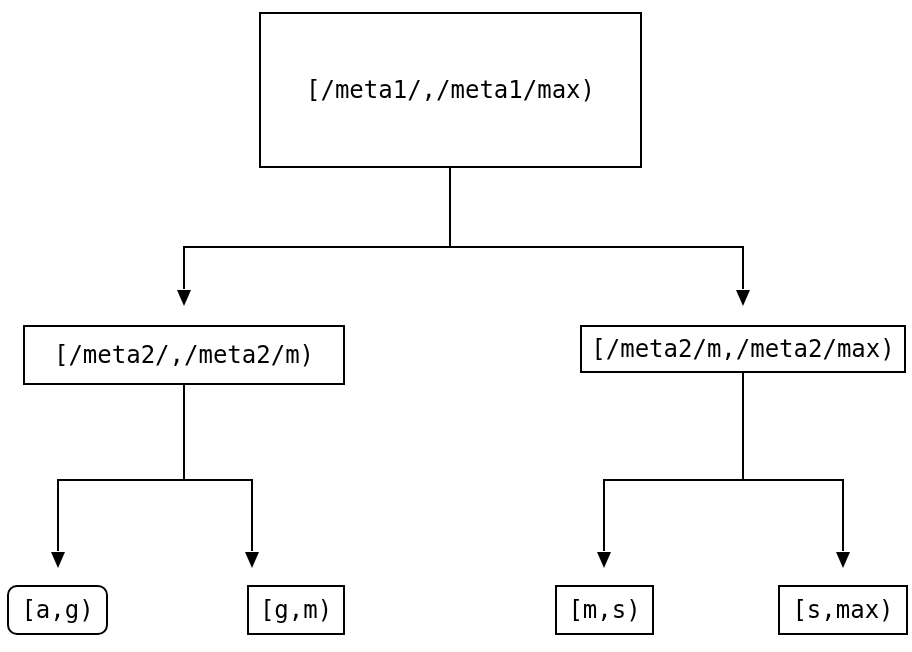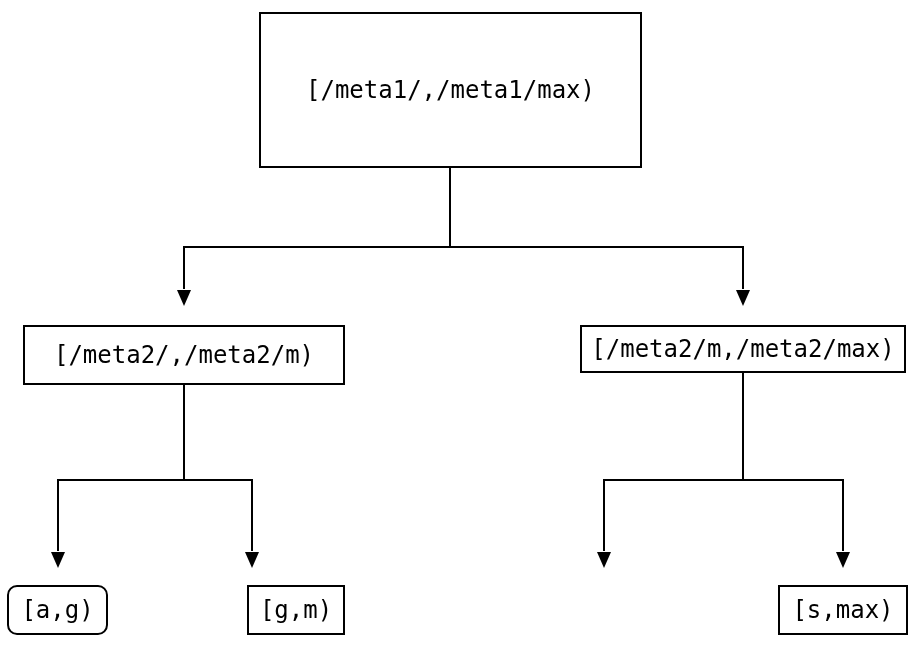--- a/index.html
+++ b/index.html
@@ -105,18 +105,21 @@
   </div>
 
   <div class="node node-ag">
     <span>[a,g)</span>
   </div>
 
   <div class="node node-gm">
     <span>[g,m)</span>
   </div>
 
+  <div class="node node-ms">
+    <span>[m,s)</span>
+  </div>
 
   <div class="node node-smax">
     <span>[s,max)</span>
   </div>
 
 </div>
 
 </body></html>

